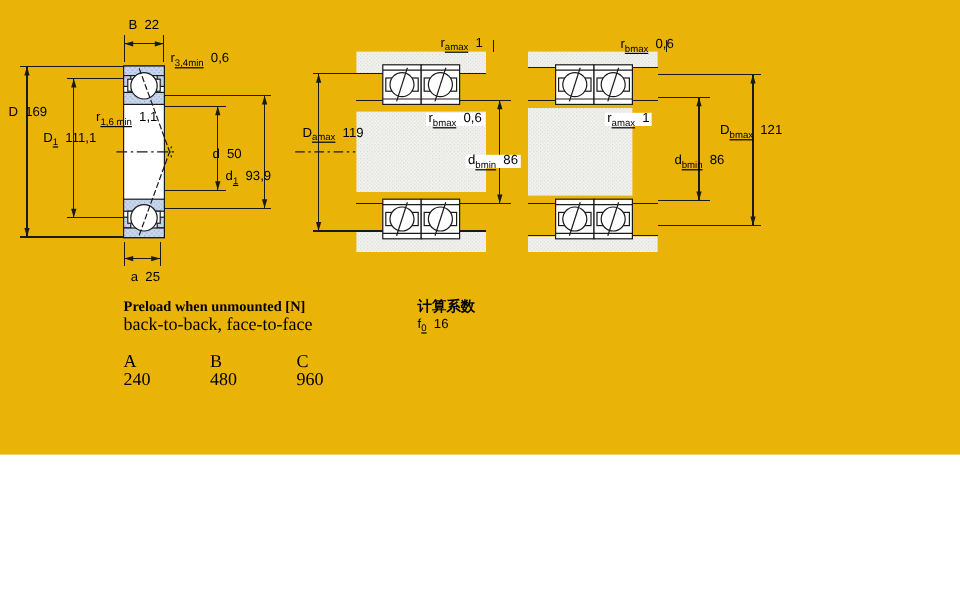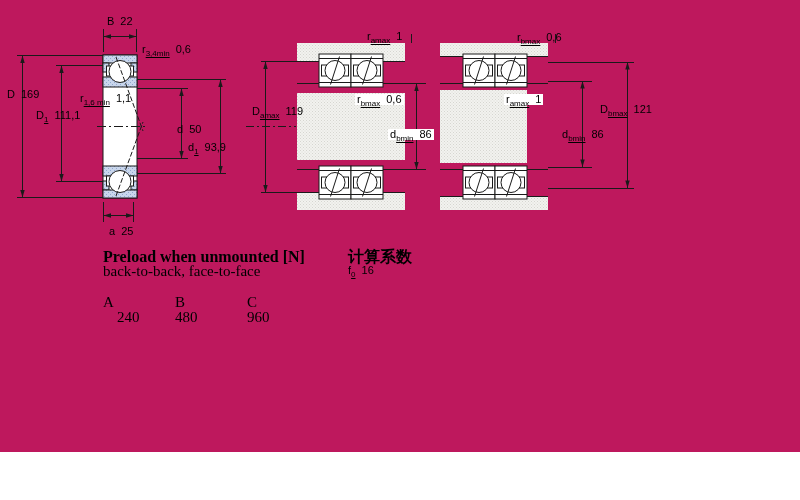--- a/index.html
+++ b/index.html
@@ -1,23 +1,23 @@
 <!DOCTYPE html>
 <html><head>
 <meta charset="utf-8">
 <style>
   html,body{margin:0;padding:0;background:#fff;}
-  .canvas{position:relative;width:800px;height:452px;background:#be185d;overflow:hidden;}
+  .canvas{position:relative;width:800px;height:379px;background:#eab308;overflow:hidden;}
   svg.art{position:absolute;left:0;top:0;}
   .dim{position:absolute;font-family:"Liberation Sans",sans-serif;font-size:11px;color:#000;white-space:nowrap;line-height:1;}
   .dim .s{font-size:8px;position:relative;top:3px;text-decoration:underline;}
   .dim .v{margin-left:6px;}
   .dim.wbg{background:#ffffff;padding:0 2px;}
   .ser{position:absolute;font-family:"Liberation Serif",serif;font-size:15px;color:#000;white-space:nowrap;line-height:1;}
-  .bold{font-weight:bold;font-size:16px;}
+  .bold{font-weight:bold;font-size:12px;}
 </style>
 </head>
 <body>
 
 <div class="canvas">
 
 <svg class="art" width="800" height="500" viewBox="0 0 800 500">
   <defs>
     <pattern id="hatchBlue" width="4" height="4" patternUnits="userSpaceOnUse">
       <rect width="4" height="4" fill="#c9d6ec"></rect>
@@ -199,18 +199,18 @@
 <div class="ser bold" style="left:103px;top:249px">Preload when unmounted [N]</div>
 <div class="ser" style="left:103px;top:264px">back-to-back, face-to-face</div>
 
 <div class="ser bold" style="left:348px;top:249px;font-family:Liberation Serif, serif">计算系数</div>
 <div class="dim" style="left:348px;top:265px"><span>f</span><span class="s">0</span><span class="v">16</span></div>
 
 <div>
   <span class="ser" style="left:103px;top:295px">A</span>
   <span class="ser" style="left:175px;top:295px">B</span>
   <span class="ser" style="left:247px;top:295px">C</span>
-  <span class="ser" style="left:117px;top:310px">240</span>
+  <span class="ser" style="left:103px;top:310px">240</span>
   <span class="ser" style="left:175px;top:310px">480</span>
   <span class="ser" style="left:247px;top:310px">960</span>
 </div>
 
 </div>
 
 </body></html>

